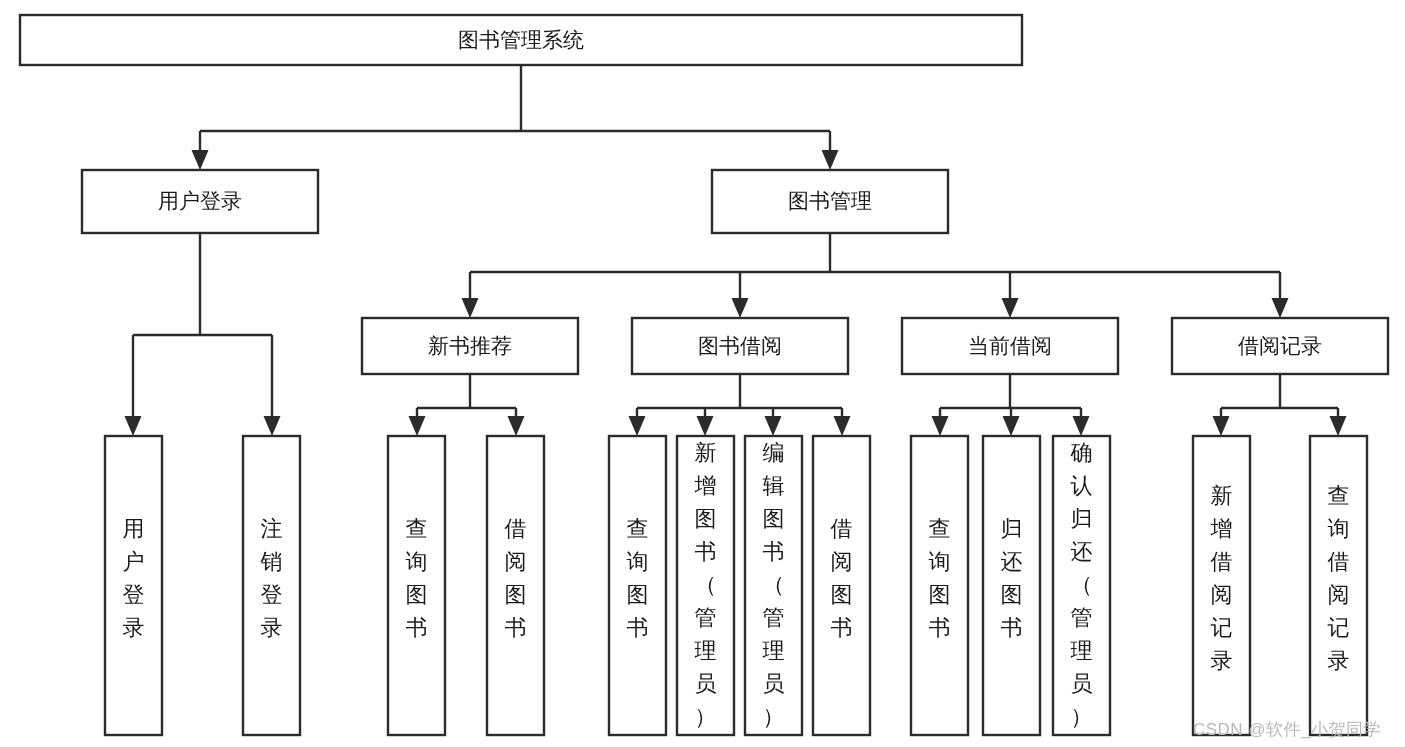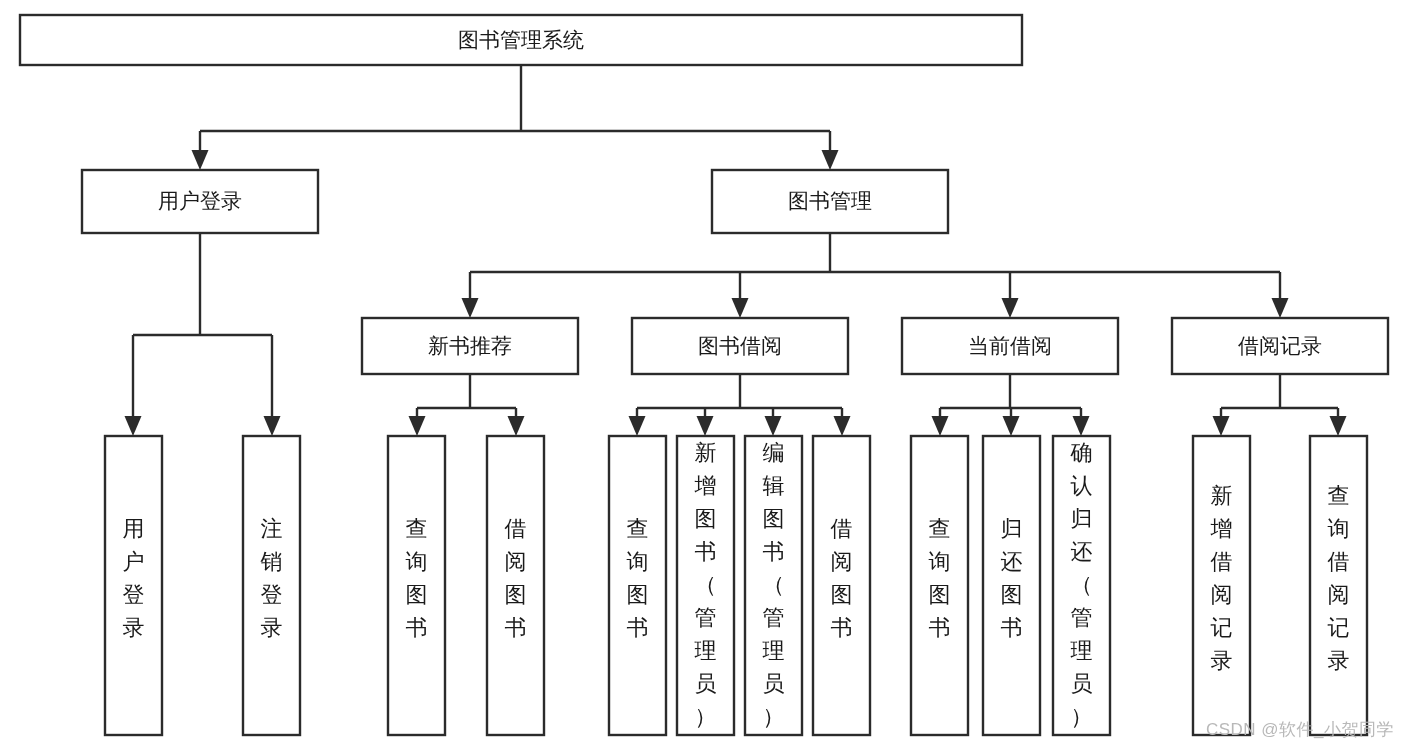--- a/index.html
+++ b/index.html
@@ -50,21 +50,21 @@
     dominant-baseline: middle;
   }
   .node-label-v {
     font-family: "Liberation Sans", "DejaVu Sans", sans-serif;
     font-size: 22px;
     fill: #1a1a1a;
     text-anchor: middle;
   }
   .watermark-text {
     position: absolute;
-    right: 11px;
+    right: 24px;
     bottom: 6px;
     font-family: "Liberation Sans", "DejaVu Sans", sans-serif;
     font-size: 17px;
     color: #b8b8b8;
     white-space: nowrap;
     letter-spacing: 0.5px;
     user-select: none;
   }
 </style>
 </head>

